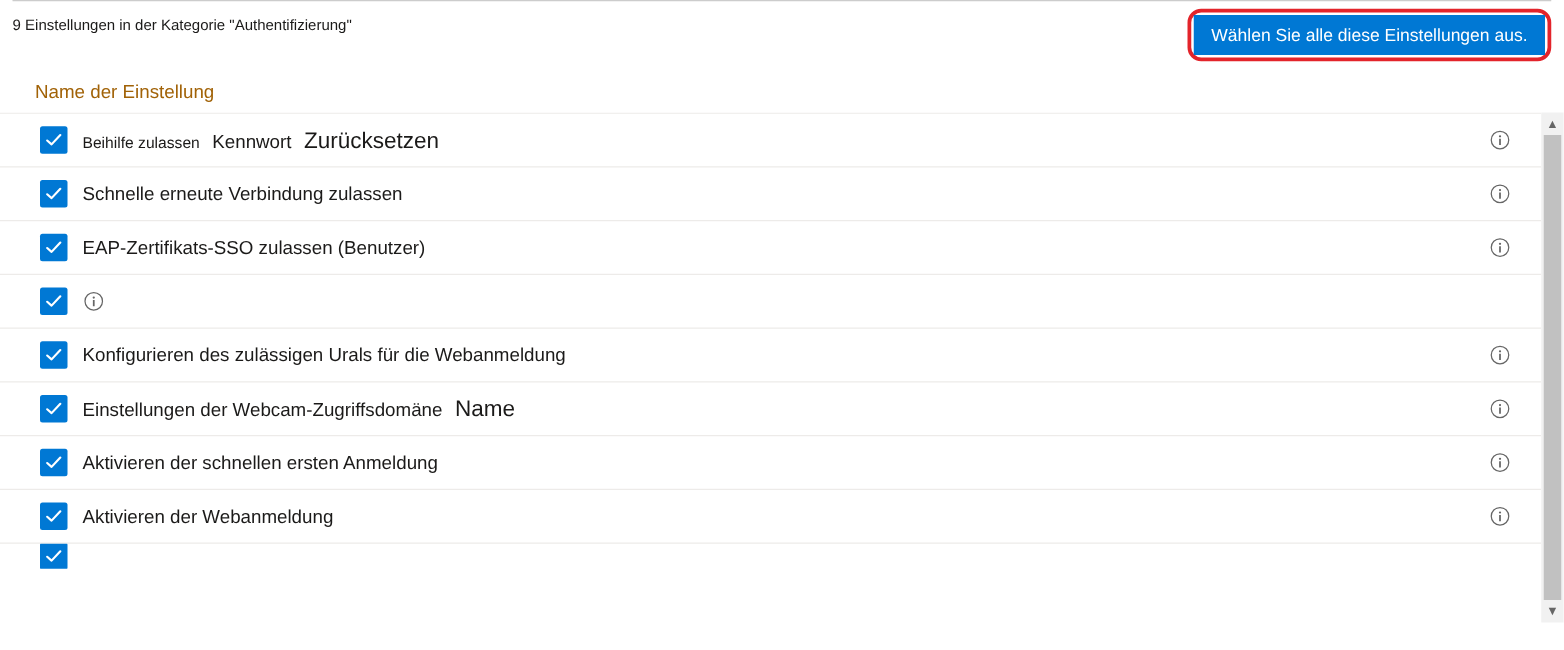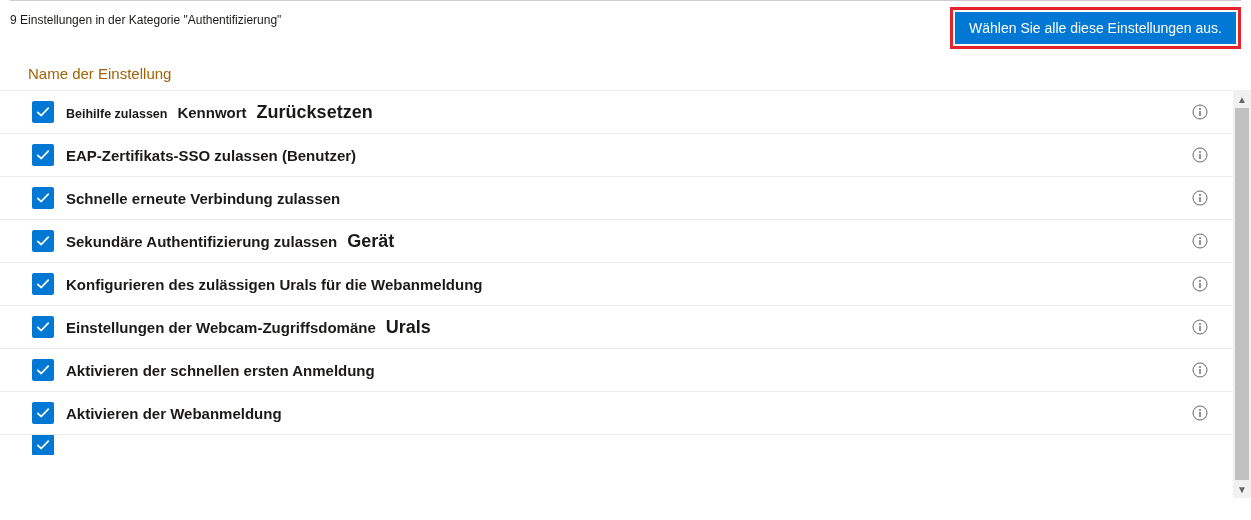--- a/index.html
+++ b/index.html
@@ -33,39 +33,38 @@
       color: #fff;
       border: none;
       font-size: 14px;
       padding: 8px 14px;
       cursor: pointer;
       font-family: inherit;
     }
     .select-all-wrap {
       border: 3px solid #e3242b;
       padding: 2px;
-      border-radius: 0;
+      border-radius: 11px;
       margin-top: -6px;
       text-decoration: underline;
     }
     .table-header {
       padding: 8px 10px 8px 28px;
       font-size: 15px;
       font-weight: 400;
       color: #a16207;
     }
     .scroll-area {
       position: relative;
       height: 408px;
       display: flex;
     }
     .list {
       flex: 1;
       overflow: hidden;
-      font-weight: bold;
     }
     .row {
       display: flex;
       align-items: center;
       padding: 10px 16px 10px 32px;
       border-bottom: 1px solid #edebe9;
     }
     .row:first-child { border-top: 1px solid #edebe9; }
     .checkbox {
       width: 22px;
@@ -172,57 +171,53 @@
           </svg>
         </div>
       </div>
       <div class="row">
         <div class="checkbox">
           <svg viewBox="0 0 16 16" fill="none">
             <path d="M2 8.5 L6 12 L14 3.5" stroke="#fff" stroke-width="2" stroke-linecap="round" stroke-linejoin="round"></path>
           </svg>
         </div>
         <div class="label-group">
+          <span class="label-main">Schnelle erneute Verbindung zulassen</span>
+        </div>
+        <div class="info-icon">
+          <svg viewBox="0 0 16 16" fill="none">
+            <circle cx="8" cy="8" r="7" stroke="#666" stroke-width="1"></circle>
+            <circle cx="8" cy="5" r="0.9" fill="#666"></circle>
+            <rect x="7.3" y="7" width="1.4" height="5" fill="#666"></rect>
+          </svg>
+        </div>
+      </div>
+      <div class="row">
+        <div class="checkbox">
+          <svg viewBox="0 0 16 16" fill="none">
+            <path d="M2 8.5 L6 12 L14 3.5" stroke="#fff" stroke-width="2" stroke-linecap="round" stroke-linejoin="round"></path>
+          </svg>
+        </div>
+        <div class="label-group">
           <span class="label-main">EAP-Zertifikats-SSO zulassen (Benutzer)</span>
         </div>
         <div class="info-icon">
           <svg viewBox="0 0 16 16" fill="none">
             <circle cx="8" cy="8" r="7" stroke="#666" stroke-width="1"></circle>
             <circle cx="8" cy="5" r="0.9" fill="#666"></circle>
             <rect x="7.3" y="7" width="1.4" height="5" fill="#666"></rect>
           </svg>
         </div>
       </div>
       <div class="row">
         <div class="checkbox">
           <svg viewBox="0 0 16 16" fill="none">
             <path d="M2 8.5 L6 12 L14 3.5" stroke="#fff" stroke-width="2" stroke-linecap="round" stroke-linejoin="round"></path>
           </svg>
         </div>
-        <div class="label-group">
-          <span class="label-main">Schnelle erneute Verbindung zulassen</span>
-        </div>
-        <div class="info-icon">
-          <svg viewBox="0 0 16 16" fill="none">
-            <circle cx="8" cy="8" r="7" stroke="#666" stroke-width="1"></circle>
-            <circle cx="8" cy="5" r="0.9" fill="#666"></circle>
-            <rect x="7.3" y="7" width="1.4" height="5" fill="#666"></rect>
-          </svg>
-        </div>
-      </div>
-      <div class="row">
-        <div class="checkbox">
-          <svg viewBox="0 0 16 16" fill="none">
-            <path d="M2 8.5 L6 12 L14 3.5" stroke="#fff" stroke-width="2" stroke-linecap="round" stroke-linejoin="round"></path>
-          </svg>
-        </div>
-        <div class="label-group">
-          <span class="label-main">Sekundäre Authentifizierung zulassen</span>
-          <span class="label-extra">Gerät</span>
-        </div>
         <div class="info-icon">
           <svg viewBox="0 0 16 16" fill="none">
             <circle cx="8" cy="8" r="7" stroke="#666" stroke-width="1"></circle>
             <circle cx="8" cy="5" r="0.9" fill="#666"></circle>
             <rect x="7.3" y="7" width="1.4" height="5" fill="#666"></rect>
           </svg>
         </div>
       </div>
       <div class="row">
         <div class="checkbox">
@@ -242,21 +237,21 @@
         </div>
       </div>
       <div class="row">
         <div class="checkbox">
           <svg viewBox="0 0 16 16" fill="none">
             <path d="M2 8.5 L6 12 L14 3.5" stroke="#fff" stroke-width="2" stroke-linecap="round" stroke-linejoin="round"></path>
           </svg>
         </div>
         <div class="label-group">
           <span class="label-main">Einstellungen der Webcam-Zugriffsdomäne</span>
-          <span class="label-extra">Urals</span>
+          <span class="label-extra">Name</span>
         </div>
         <div class="info-icon">
           <svg viewBox="0 0 16 16" fill="none">
             <circle cx="8" cy="8" r="7" stroke="#666" stroke-width="1"></circle>
             <circle cx="8" cy="5" r="0.9" fill="#666"></circle>
             <rect x="7.3" y="7" width="1.4" height="5" fill="#666"></rect>
           </svg>
         </div>
       </div>
       <div class="row">

